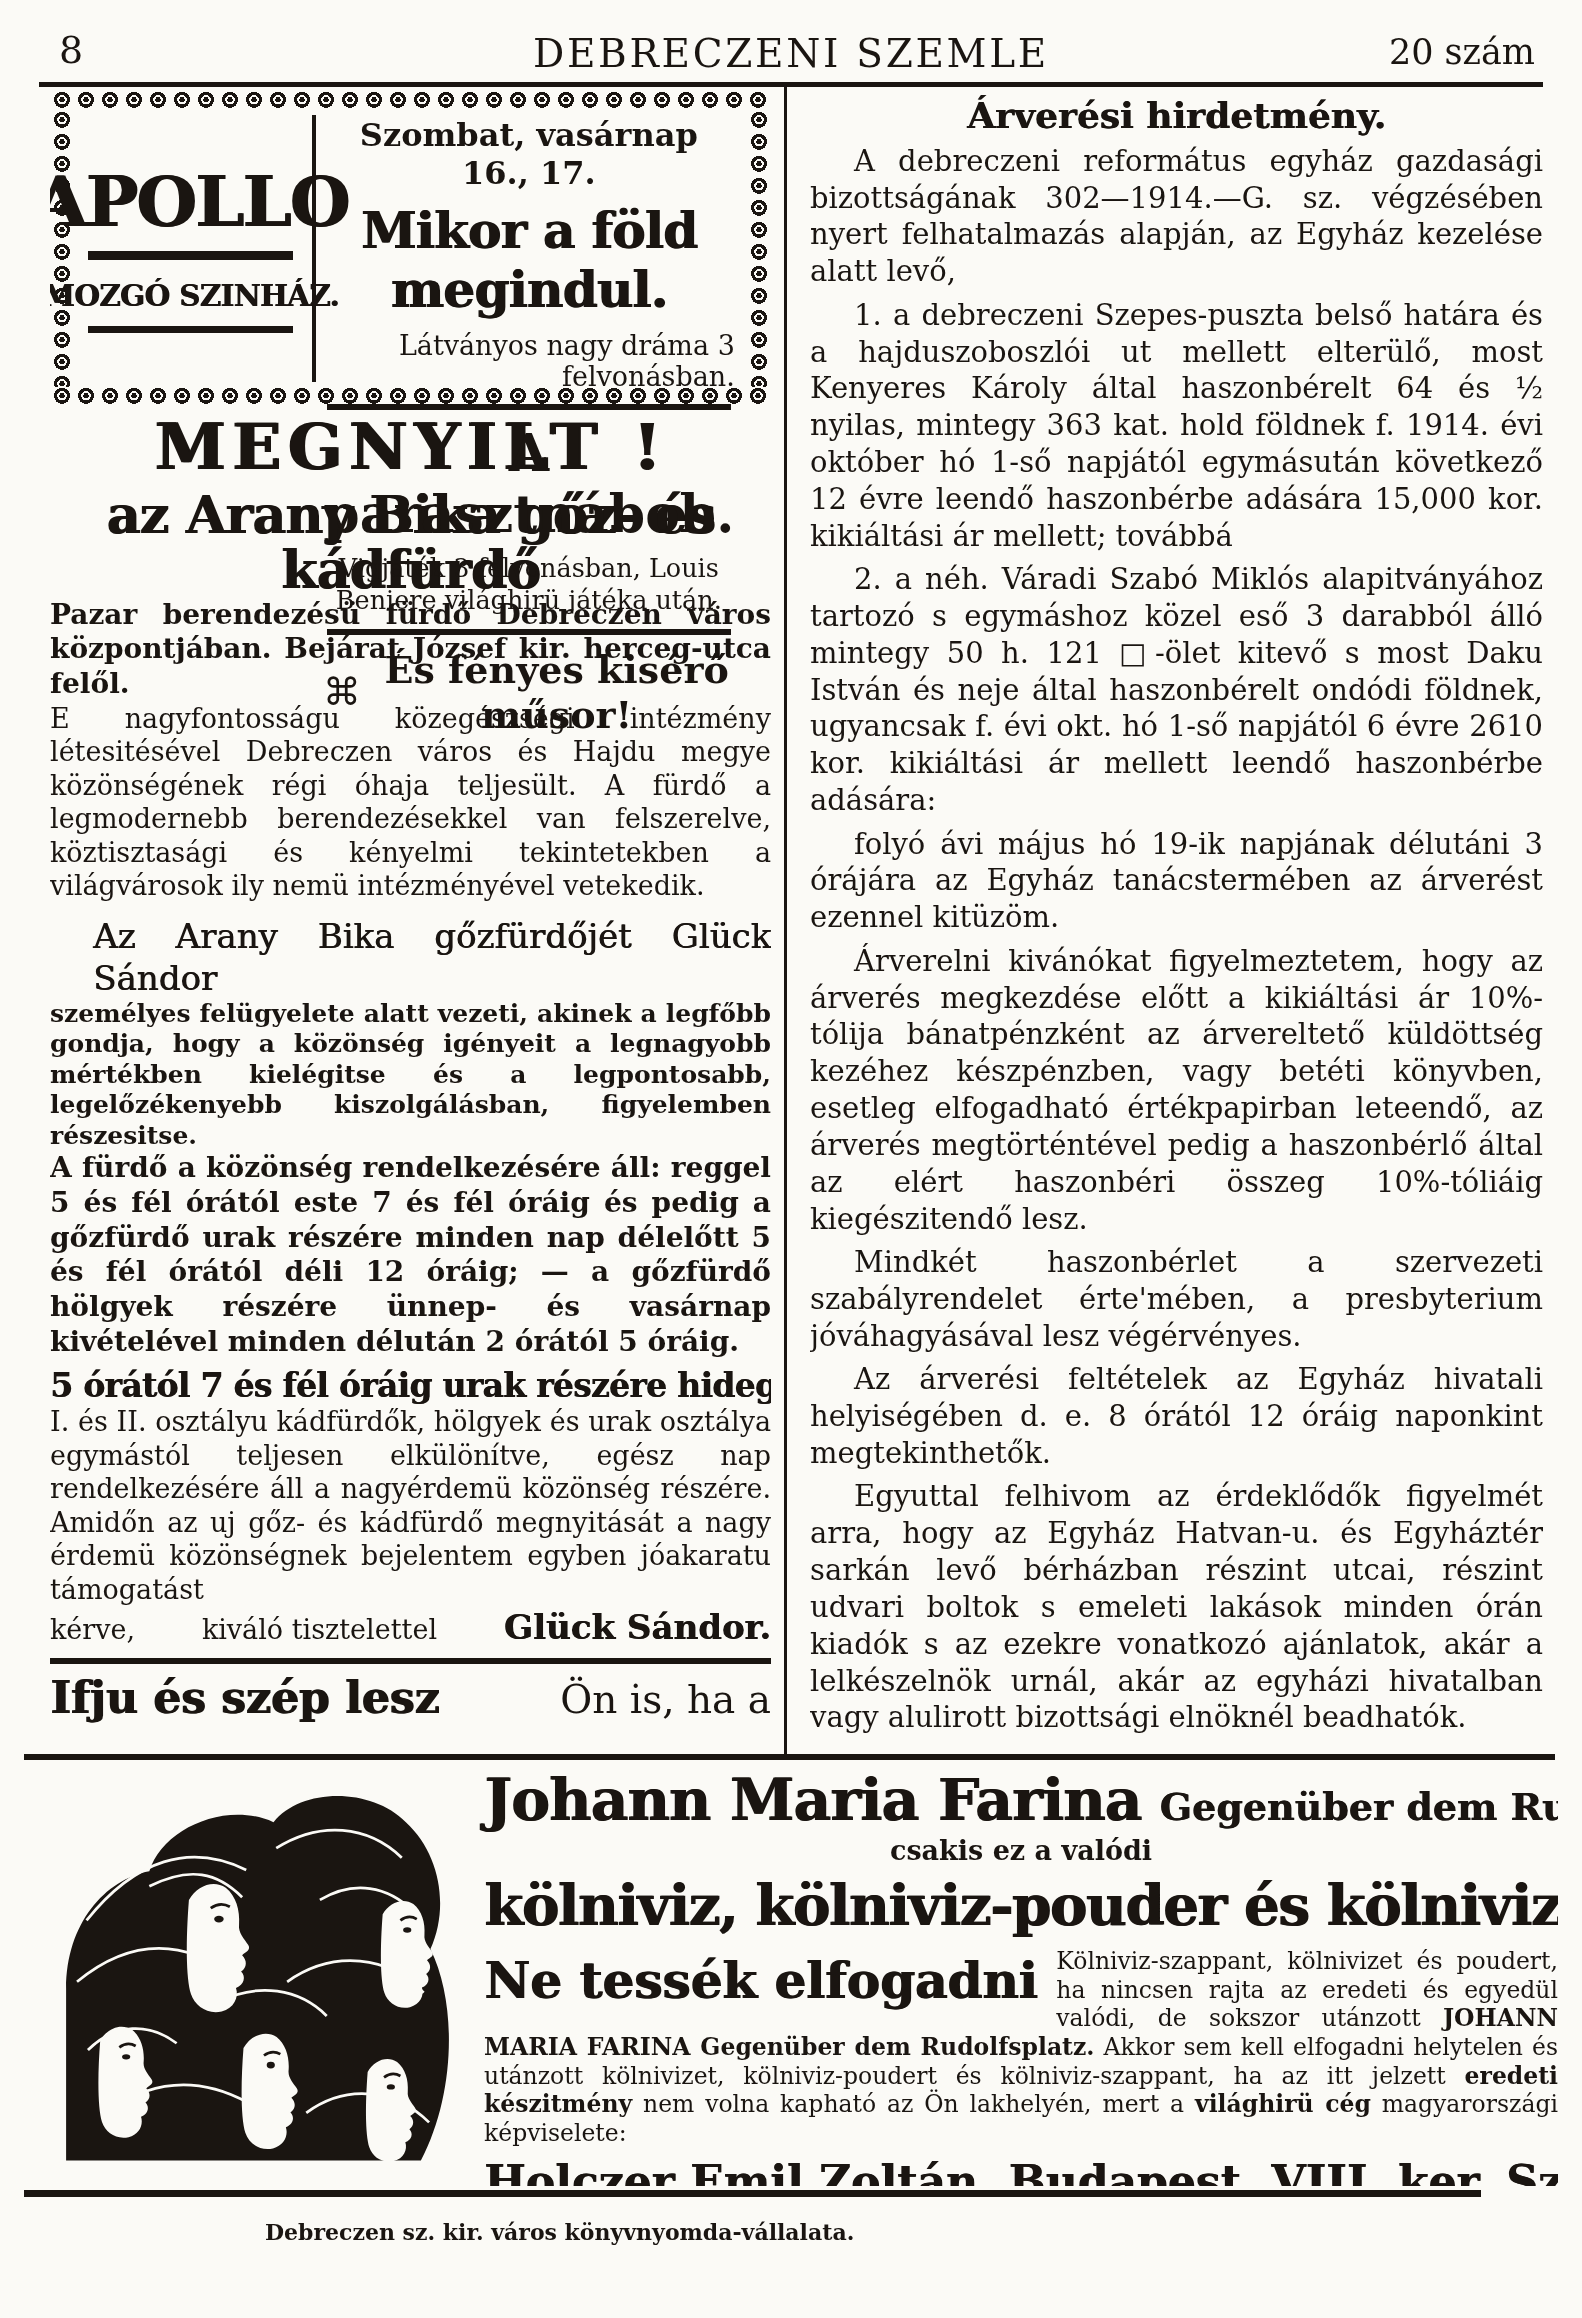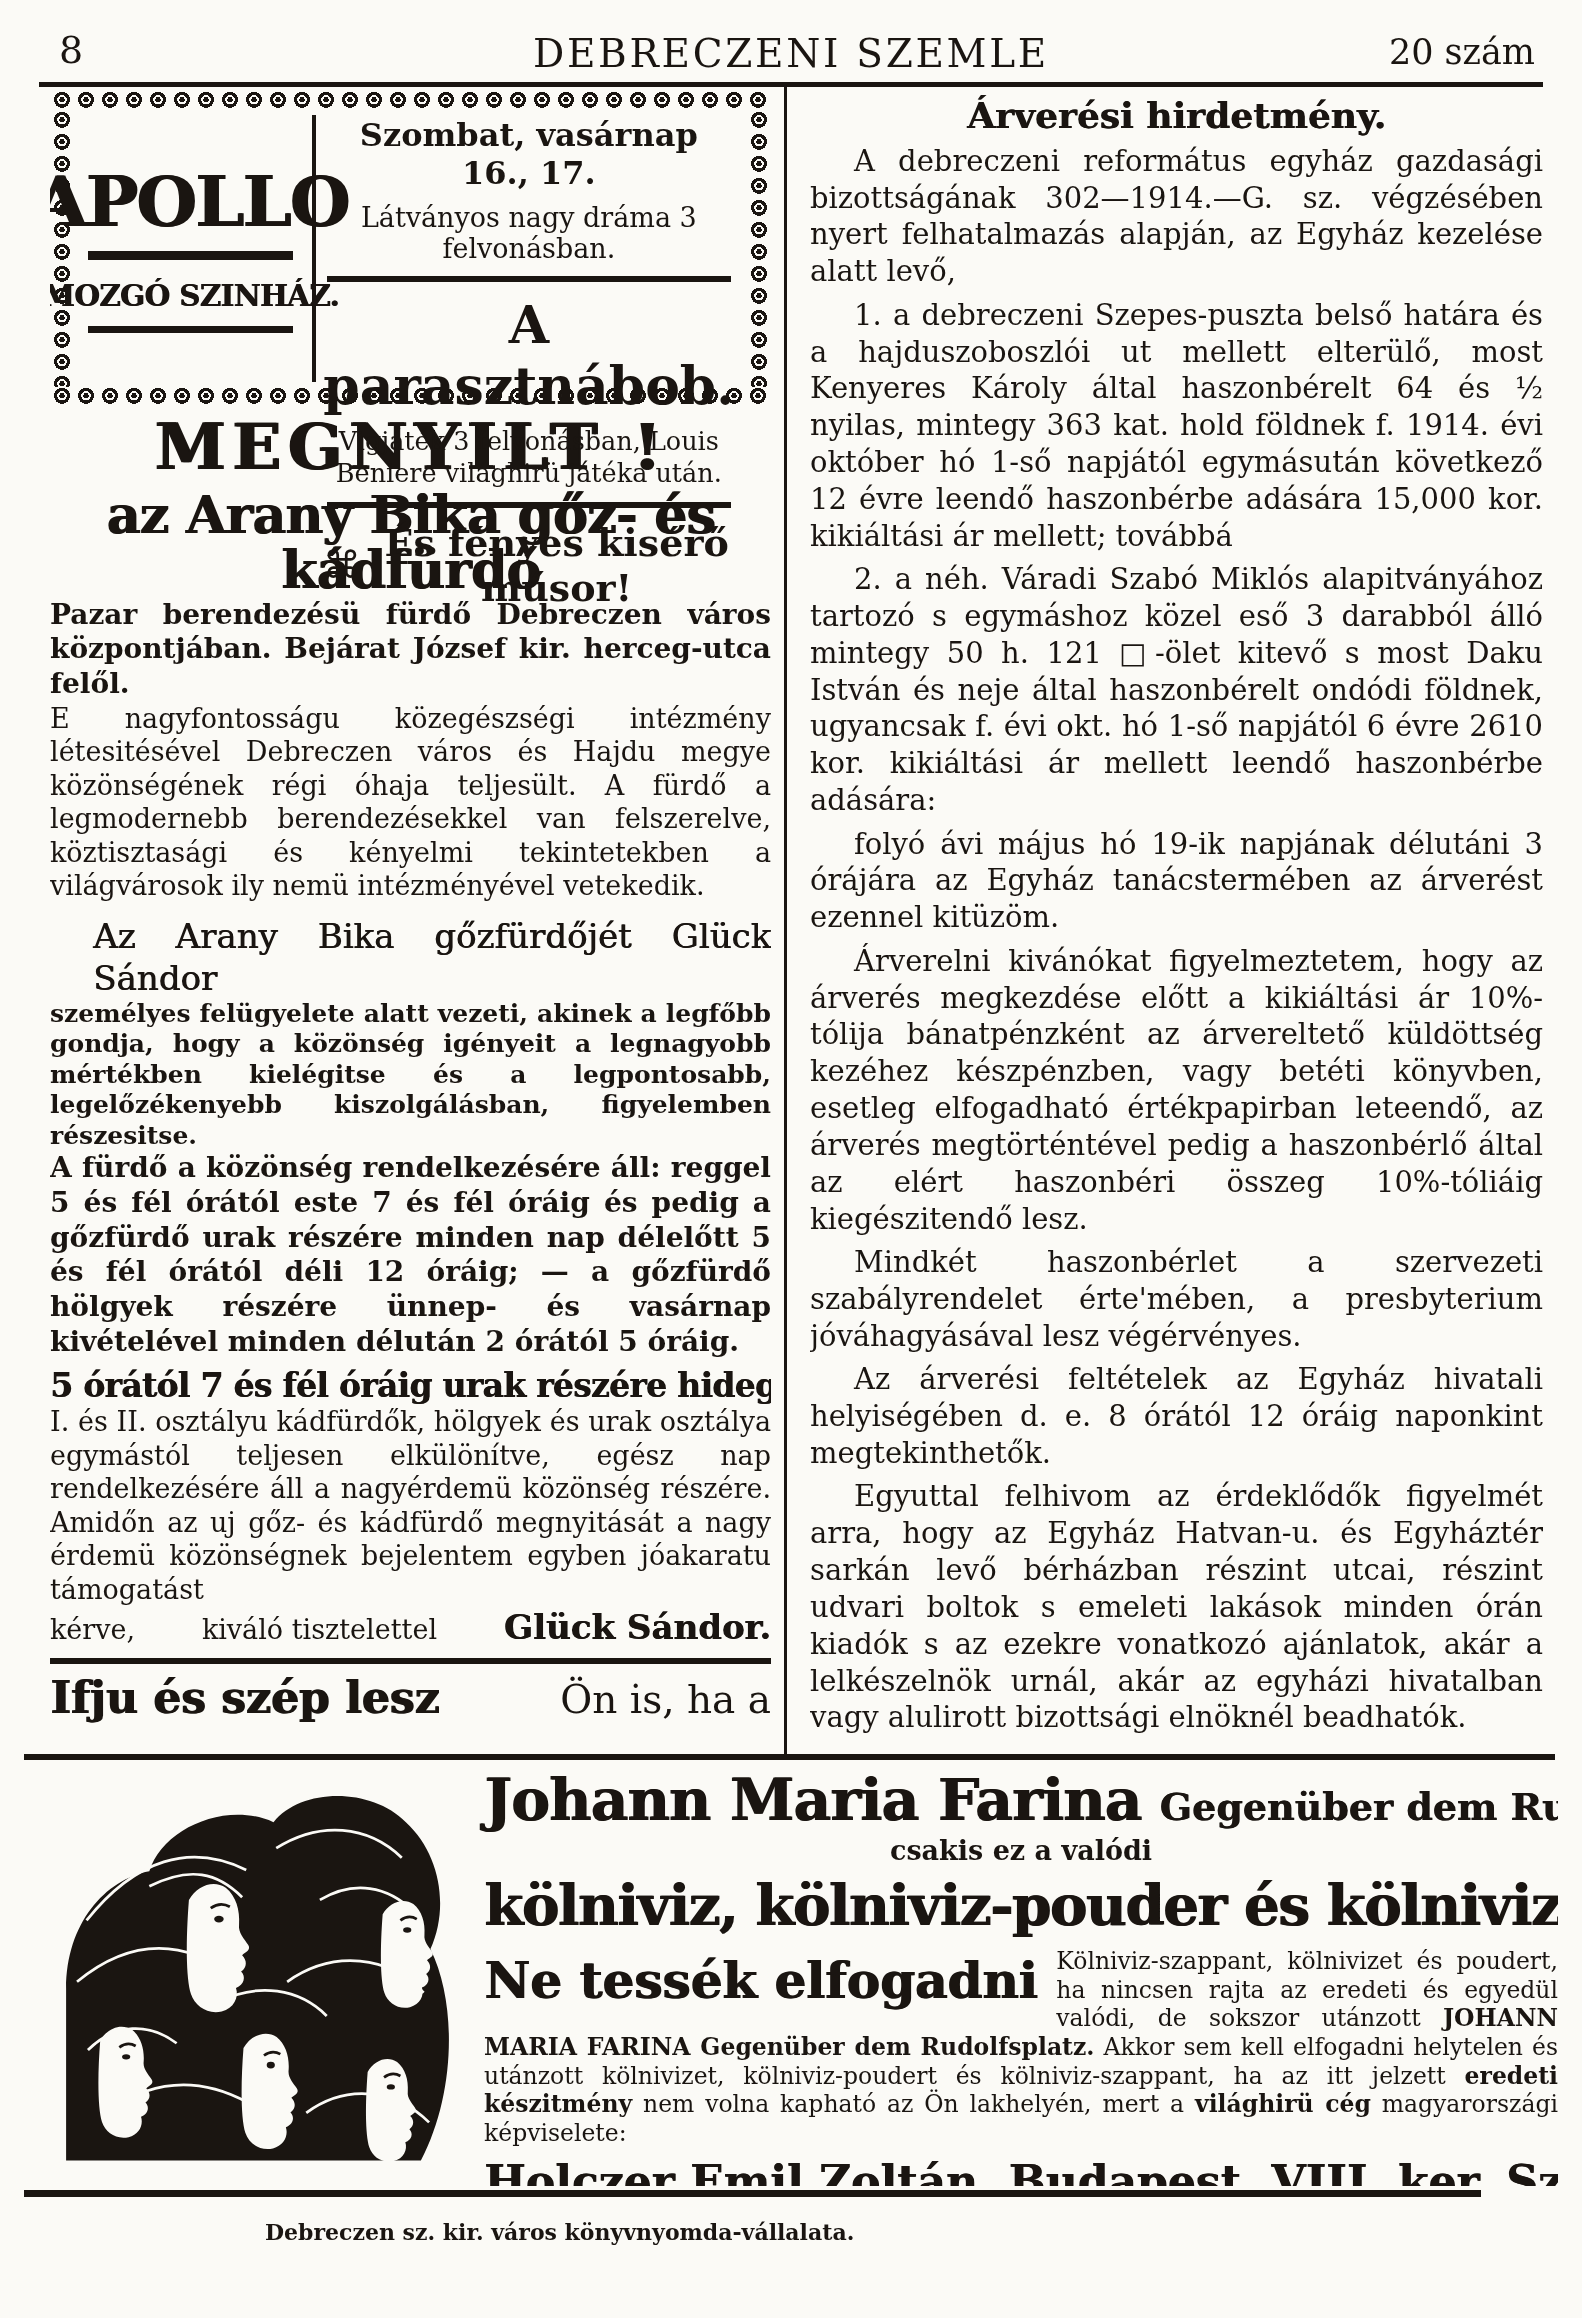--- a/index.html
+++ b/index.html
@@ -28,21 +28,21 @@
   .apollo-left{width:222px;border-right:4px solid #1a1511;padding-right:10.7px;
                display:flex;flex-direction:column;align-items:center;justify-content:center;}
   .apollo-name{font-size:70px;font-weight:bold;letter-spacing:-2px;line-height:1.0;margin-top:4px;
                text-shadow:1.3px 0 0 #1a1511;}
   .apollo-bar{width:92%;height:8.7px;background:#1a1511;margin:14.8px 0 17.5px;}
   .apollo-sub{font-size:29.5px;font-weight:bold;letter-spacing:-0.7px;white-space:nowrap;text-shadow:0.7px 0 0 #1a1511;}
   .apollo-bar2{width:92%;height:7.4px;background:#1a1511;margin:13.4px 0 0;}
   .apollo-right{flex:1;text-align:center;padding:0 6.7px;}
   .ap-date{font-size:32px;font-weight:bold;margin-top:1.3px;}
   .ap-film1{font-size:50px;font-weight:bold;letter-spacing:-0.7px;margin-top:9.4px;text-shadow:1.3px 0 0 #1a1511;}
-  .ap-sub1{font-size:27px;margin-top:10.7px;}
+  .ap-sub1{font-size:27px;margin-top:10.7px;text-align:right;}
   .ap-line{height:6px;background:#1a1511;margin:12px 4px;}
   .ap-film2{font-size:52px;font-weight:bold;margin-top:2.7px;}
   .ap-sub2{font-size:25.5px;margin-top:9.4px;line-height:1.25;}
   .ap-closing{display:flex;align-items:center;justify-content:center;gap:17.5px;margin-top:6.7px;}
   .knot{font-family:"DejaVu Sans",sans-serif;font-size:38px;}
   .ap-closing-text{font-size:38px;font-weight:bold;}
   
   .megnyilt{font-size:64px;font-weight:bold;text-align:center;letter-spacing:6.7px;line-height:1.02;
             text-shadow:2px 0 0 #1a1511;margin-top:6.7px;}
   .bika-title{font-size:52px;font-weight:bold;text-align:center;letter-spacing:-0.7px;line-height:1.05;
@@ -101,20 +101,21 @@
       <div class="ringstrip right"></div>
       <div class="apollo-inner">
         <div class="apollo-left">
           <div class="apollo-name">APOLLO</div>
           <div class="apollo-bar"></div>
           <div class="apollo-sub">MOZGÓ SZINHÁZ.</div>
           <div class="apollo-bar2"></div>
         </div>
         <div class="apollo-right">
           <div class="ap-date">Szombat, vasárnap 16., 17.</div>
+          <div class="ap-film1">Mikor a föld megindul.</div>
           <div class="ap-sub1">Látványos nagy dráma 3 felvonásban.</div>
           <div class="ap-line"></div>
           <div class="ap-film2">A parasztnábob.</div>
           <div class="ap-sub2">Vigjáték 3 felvonásban, Louis Beniere világhirü játéka után.</div>
           <div class="ap-line"></div>
           <div class="ap-closing">
             <span class="knot">⌘</span>
             <span class="ap-closing-text">És fényes kisérő műsor!</span>
           </div>
         </div>

